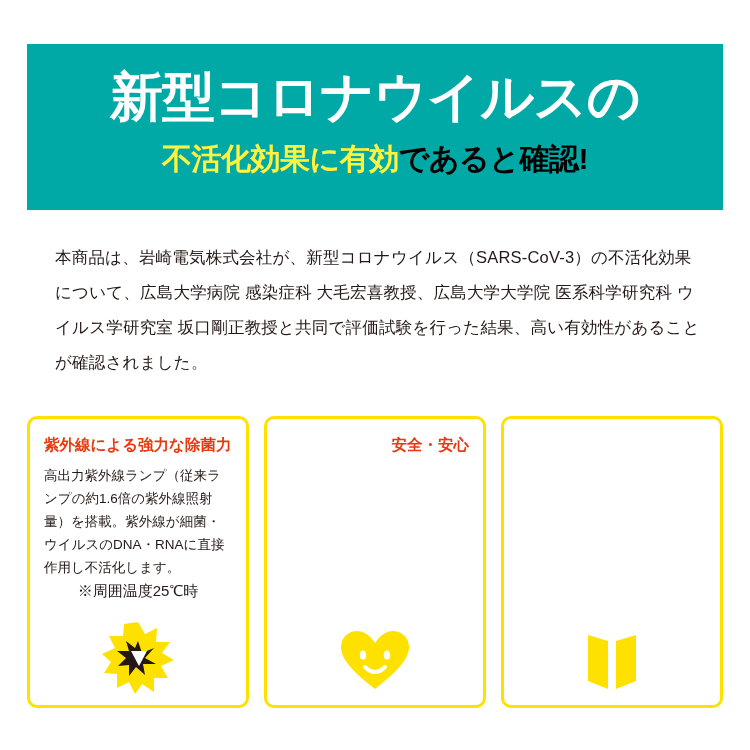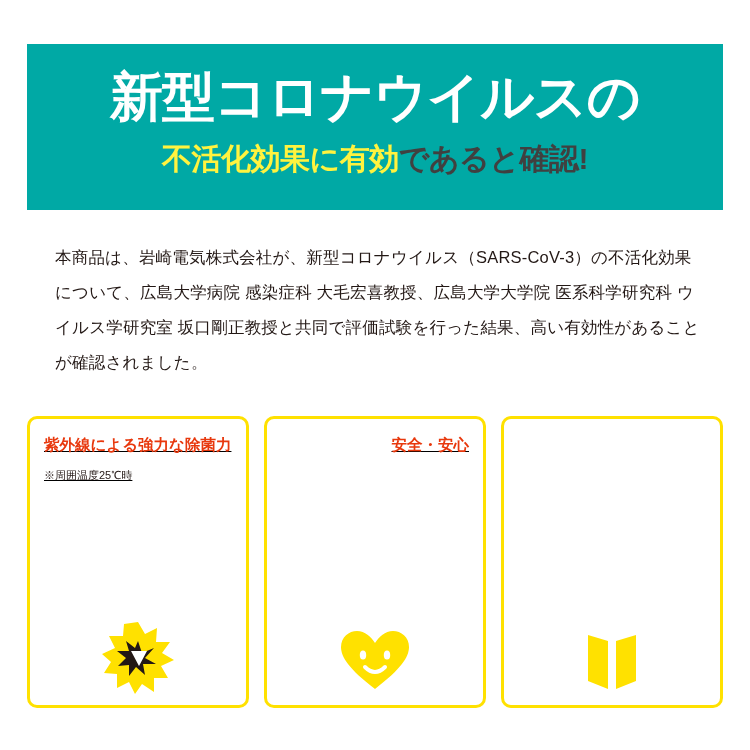--- a/index.html
+++ b/index.html
@@ -47,21 +47,21 @@
     white-space: nowrap;
   }
   .banner-line2 {
     display: inline-block;
     font-size: 30px;
     font-weight: bold;
     line-height: 50px;
     letter-spacing: -0.5px;
   }
   .hl-yellow { color: #fff33f; }
-  .hl-white { color: #404040; }
+  .hl-white { color: #000000; }
 
   
   .intro {
     position: absolute;
     left: 55px;
     top: 240px;
     width: 650px;
     font-size: 16.5px;
     line-height: 35px;
     color: #231815;
@@ -70,21 +70,20 @@
 
   
   .cards {
     position: absolute;
     left: 27px;
     top: 416px;
     width: 696px;
     height: 292px;
     display: flex;
     justify-content: space-between;
-    text-decoration: underline;
   }
   .card {
     position: relative;
     width: 222px;
     height: 292px;
     border: 3px solid #ffe100;
     border-radius: 10px;
     box-sizing: border-box;
     background: #ffffff;
     padding: 16px 14px 0 14px;
@@ -98,23 +97,24 @@
     margin-bottom: 9px;
     white-space: nowrap;
   }
   .card-title.center { text-align: right; }
   .card-body {
     font-size: 13.5px;
     line-height: 23px;
     color: #231815;
   }
   .card-note {
-    font-size: 11px;
+    font-size: 15px;
     line-height: 23px;
     color: #231815;
+    text-align: center;
   }
 
   
   .icon-wrap {
     position: absolute;
     bottom: 8px;
     left: 0;
     width: 100%;
     height: 80px;
   }
@@ -148,20 +148,21 @@
       <span class="banner-line2 hl-yellow">不活化効果に有効</span><span class="banner-line2 hl-white">であると確認!</span>
     </div>
   </div>
 
   <div class="intro">本商品は、岩崎電気株式会社が、新型コロナウイルス（SARS-CoV-3）の不活化効果について、広島大学病院 感染症科 大毛宏喜教授、広島大学大学院 医系科学研究科 ウイルス学研究室 坂口剛正教授と共同で評価試験を行った結果、高い有効性があることが確認されました。</div>
 
   <div class="cards">
 
     <div class="card">
       <div class="card-title">紫外線による強力な除菌力</div>
+      <div class="card-body">高出力紫外線ランプ（従来ランプの約1.6倍の紫外線照射量）を搭載。紫外線が細菌・ウイルスのDNA・RNAに直接作用し不活化します。</div>
       <div class="card-note">※周囲温度25℃時</div>
       <div class="icon-wrap">
         <svg class="icon-burst" width="74" height="74" viewBox="0 0 74 74">
           <polygon points="37,1 44,13 56,7 55,21 69,21 61,32 73,39 60,45 67,57 53,57 53,71 41,63 34,73 28,61 16,67 16,53 3,52 10,41 1,33 14,27 8,15 22,15 23,3" fill="#ffe100"></polygon>
           <g fill="#231815">
             <polygon points="37,20 41,32 53,27 44,37 55,43 42,43 44,54 35,46 28,55 28,44 17,45 25,37 16,30 28,30 25,20 34,27"></polygon>
           </g>
           <polygon points="30,30 46,30 38,45" fill="#ffffff"></polygon>
         </svg>
       </div>

